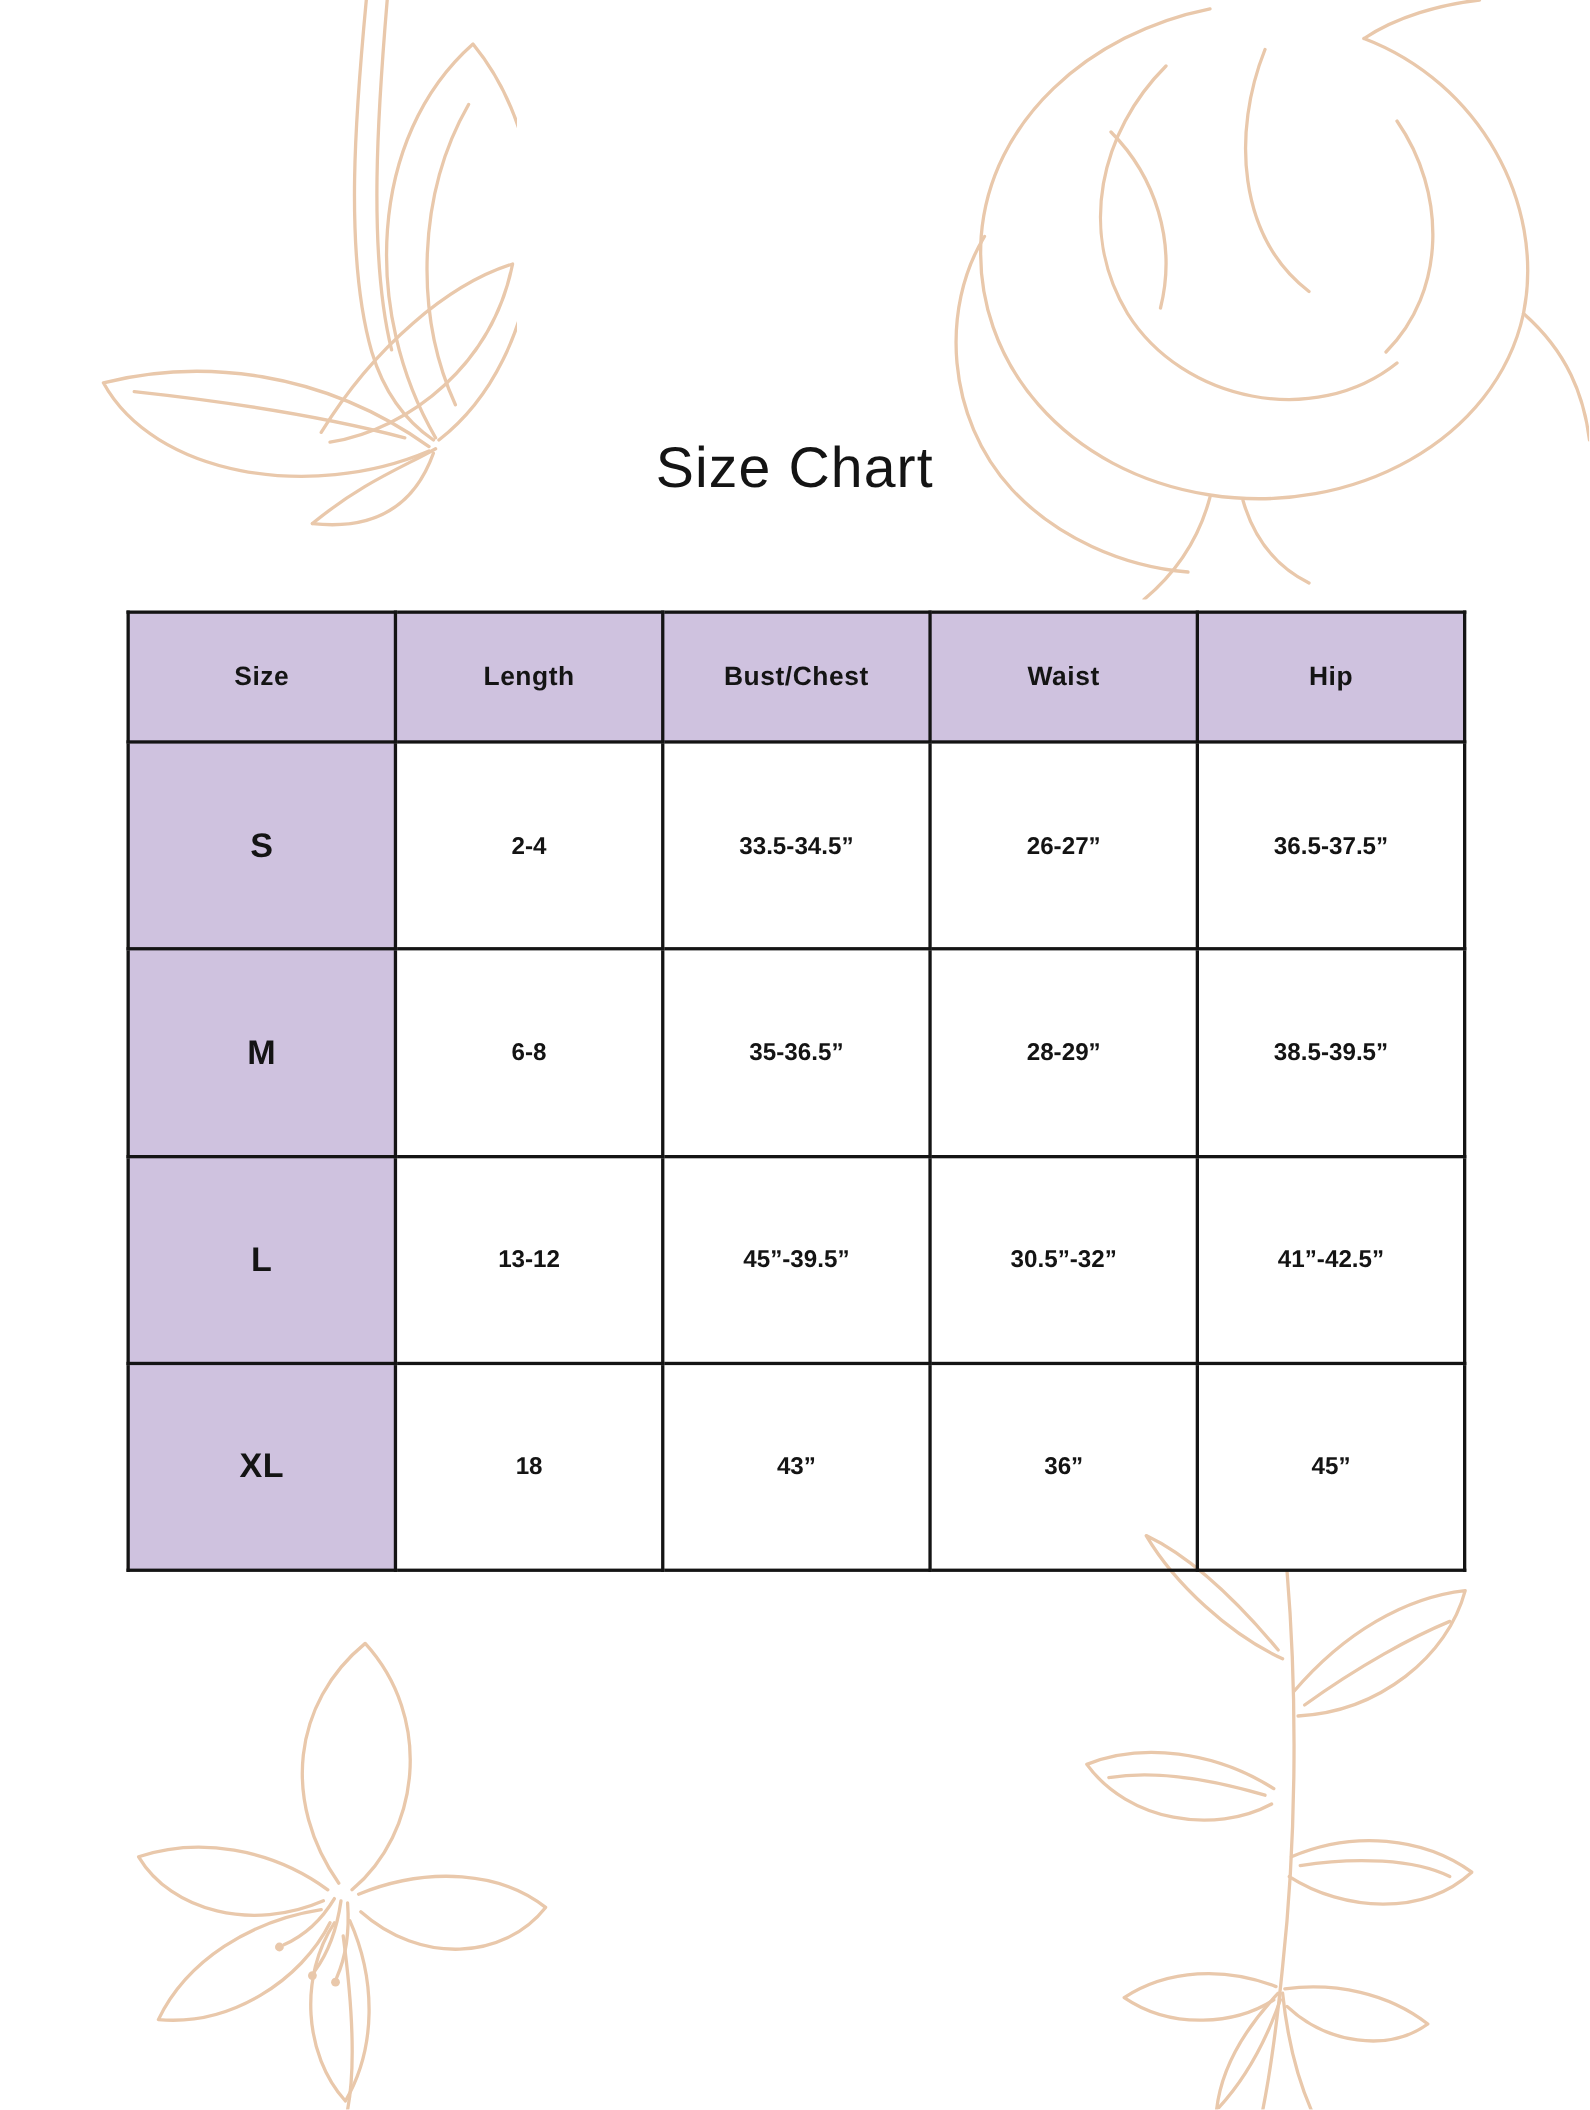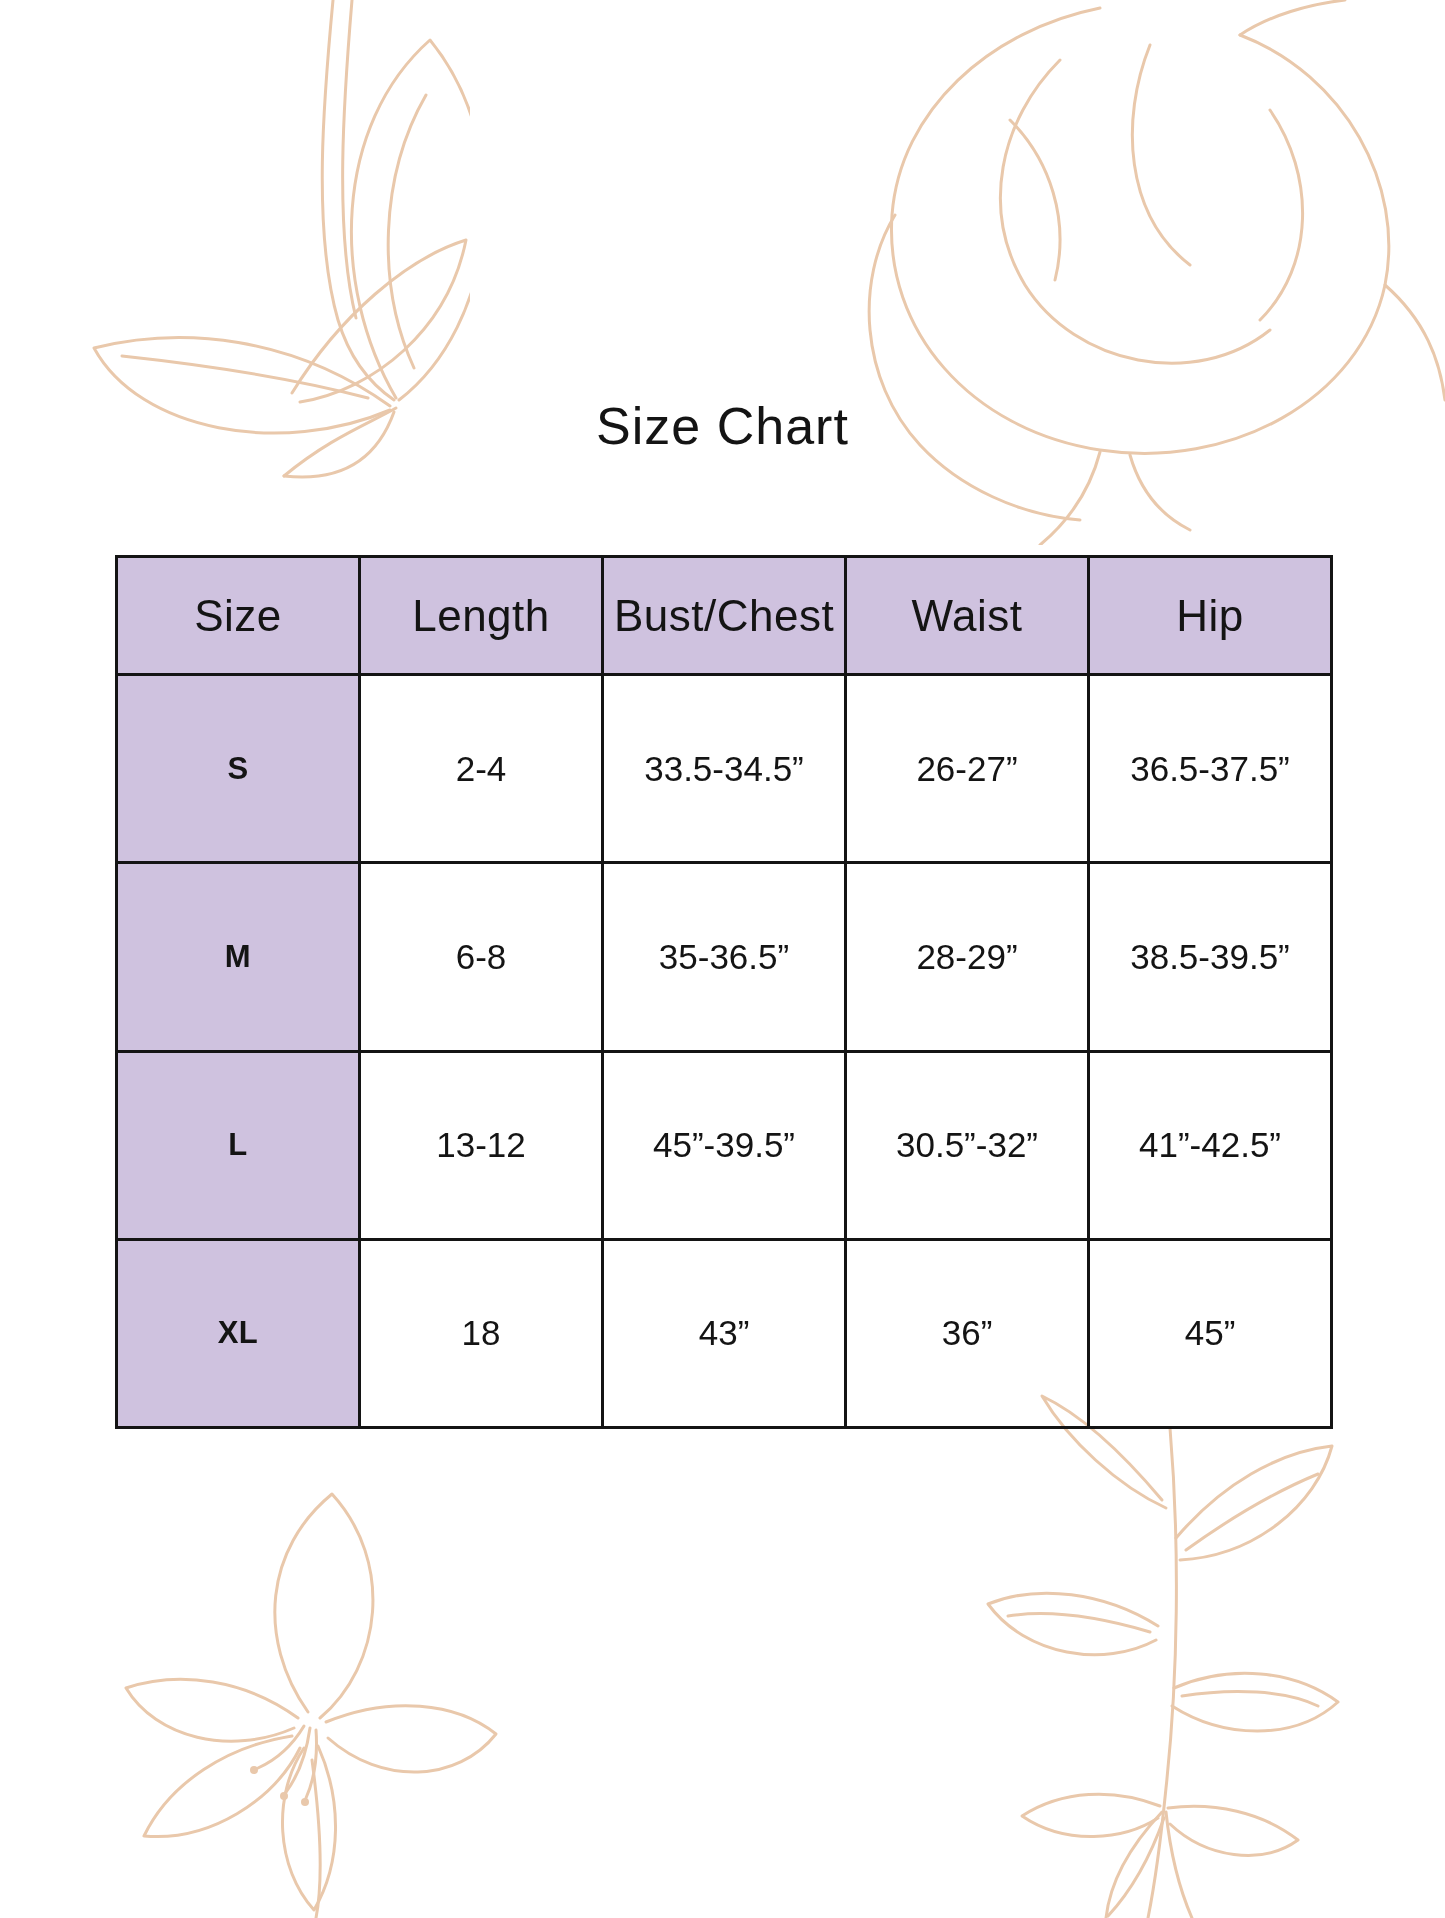--- a/index.html
+++ b/index.html
@@ -59,34 +59,34 @@
     padding: 0;
   }
   table.size-chart thead tr {
     height: 118px;
   }
   table.size-chart tbody tr {
     height: 126px;
   }
   th.head-cell {
     background: var(--header-bg, #cfc2df);
-    font-size: 44px;
-    font-weight: 400;
+    font-size: 24px;
+    font-weight: 700;
     letter-spacing: 0.5px;
   }
   td.size-cell {
     background: var(--header-bg, #cfc2df);
     font-size: 31px;
     font-weight: 700;
     letter-spacing: 0.5px;
   }
   td.data-cell {
     background: transparent;
-    font-size: 35px;
-    font-weight: 400;
+    font-size: 22px;
+    font-weight: 700;
   }
 </style>
 </head>
 <body>
 
 <div class="page">
 
   <svg class="floral" style="left:0; top:0;" width="470" height="490" viewBox="0 0 470 490">
     <path d="M333,0 C324,95 312,230 338,320 C350,360 372,385 394,400"></path>
     <path d="M352,0 C344,95 334,230 356,318"></path>

